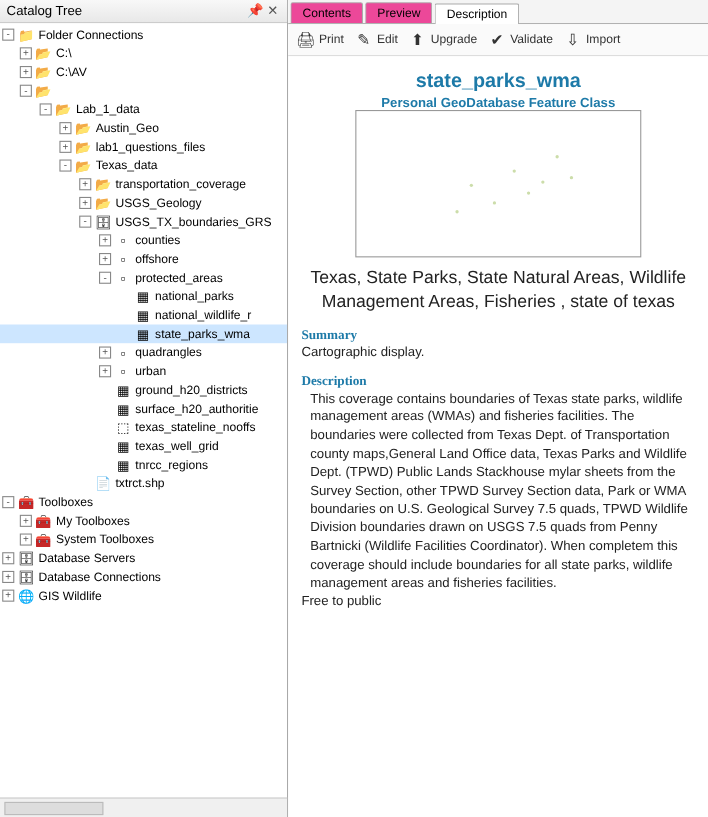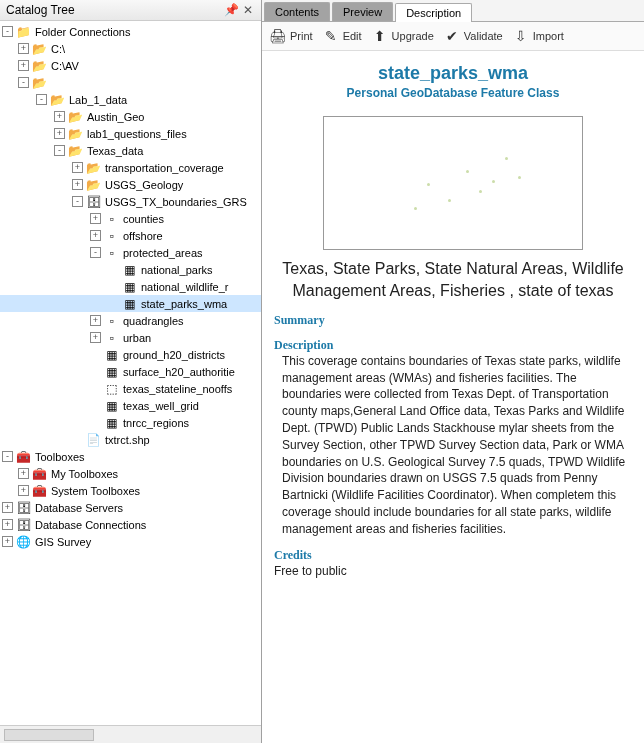--- a/index.html
+++ b/index.html
@@ -14,28 +14,28 @@
 .toggle { width: 11px; height: 11px; border: 1px solid #888; display: inline-flex; align-items: center; justify-content: center; font-size: 9px; line-height: 1; color: #555; margin-right: 3px; flex-shrink: 0; background: #fff; }
 .toggle.none { border: none; background: none; }
 .icon { width: 16px; height: 14px; display: inline-flex; align-items: center; justify-content: center; margin-right: 3px; font-size: 12px; flex-shrink: 0; }
 .label { font-size: 11px; }
 .d0{padding-left:2px}.d1{padding-left:18px}.d2{padding-left:36px}.d3{padding-left:54px}.d4{padding-left:72px}.d5{padding-left:90px}.d6{padding-left:108px}
 .scroll-area { height: 18px; border-top: 1px solid #ccc; background: #f0f0f0; display:flex; align-items:center; }
 .scroll-area .thumb { width:90px; height:12px; background:#ddd; border:1px solid #bbb; margin-left:4px; }
 
 .right-pane { flex:1; display:flex; flex-direction:column; background:#fff; }
 .tabs { display:flex; padding:2px 2px 0 2px; background:#f4f4f4; border-bottom:1px solid #aaa; }
-.tab { padding:3px 10px; border:1px solid #aaa; border-bottom:none; background:#a3a3a3; margin-right:2px; font-size:11px; cursor:pointer; border-radius:2px 2px 0 0; }
+.tab { padding:3px 10px; border:1px solid #aaa; border-bottom:none; background:#ec4899; margin-right:2px; font-size:11px; cursor:pointer; border-radius:2px 2px 0 0; }
 .tab.active { background:#fff; position:relative; top:1px; }
 .toolbar { display:flex; gap:10px; padding:6px 8px; border-bottom:1px solid #ddd; background:#fafafa; }
 .tbtn { display:flex; align-items:center; gap:4px; font-size:11px; cursor:pointer; color:#333; }
 .tbtn .ti { width:16px; height:16px; display:inline-flex; align-items:center; justify-content:center; font-size:14px; }
 .content { flex:1; overflow:auto; padding:8px 12px; font-family: Verdana, Arial, sans-serif; }
 .title-main { color:#1d7aa8; font-weight:bold; font-size:18px; text-align:center; margin:4px 0 2px; }
-.subtitle { color:#1d7aa8; font-weight:bold; font-size:12px; text-align:center; margin-bottom:16px; }
+.subtitle { color:#1d7aa8; font-weight:bold; font-size:12px; text-align:center; margin-bottom:0; }
 .thumb-box { width:260px; height:134px; border:1px solid #999; margin:0 auto 8px; background:#fff; position:relative; }
 .thumb-box .dot { position:absolute; width:3px; height:3px; background:#cda; border-radius:50%; }
 .sec-label { color:#1d7aa8; font-weight:bold; font-size:12px; margin-top:10px; text-align:center; }
 .sec-label.left { text-align:left;font-family:Liberation Serif, serif; }
 .tag-text { text-align:center; font-size:16px; color:#222; line-height:1.4; padding:0 4px; }
 .body-text { font-size:12px; color:#222; line-height:1.4; padding-left:8px; }
 </style>
 </head>
 <body>
 
@@ -193,21 +193,21 @@
         <span class="label">Database Servers</span>
       </div>
       <div class="node d0">
         <span class="toggle">+</span>
         <span class="icon">🗄</span>
         <span class="label">Database Connections</span>
       </div>
       <div class="node d0">
         <span class="toggle">+</span>
         <span class="icon">🌐</span>
-        <span class="label">GIS Survey</span>
+        <span class="label">GIS Wildlife</span>
       </div>
     </div>
   <div class="scroll-area">
       <div class="thumb"></div>
     </div>
 </div>
 
 <div class="right-pane">
   <div class="tabs">
     <div class="tab">Contents</div>
@@ -244,18 +244,18 @@
         <div class="dot" style="left:55%;top:40%"></div>
       <div class="dot" style="left:60%;top:55%"></div>
         <div class="dot" style="left:48%;top:62%"></div>
       <div class="dot" style="left:70%;top:30%"></div>
         <div class="dot" style="left:65%;top:48%"></div>
       <div class="dot" style="left:35%;top:68%"></div>
         <div class="dot" style="left:75%;top:45%"></div>
     </div>
     <div class="tag-text">Texas, State Parks, State Natural Areas, Wildlife Management Areas, Fisheries , state of texas</div>
     <div class="sec-label left">Summary</div>
+    <div class="body-text" style="padding-left:0">Cartographic display.</div>
     <div class="sec-label left">Description</div>
     <div class="body-text">This coverage contains boundaries of Texas state parks, wildlife management areas (WMAs) and fisheries facilities. The boundaries were collected from Texas Dept. of Transportation county maps,General Land Office data, Texas Parks and Wildlife Dept. (TPWD) Public Lands Stackhouse mylar sheets from the Survey Section, other TPWD Survey Section data, Park or WMA boundaries on U.S. Geological Survey 7.5 quads, TPWD Wildlife Division boundaries drawn on USGS 7.5 quads from Penny Bartnicki (Wildlife Facilities Coordinator). When completem this coverage should include boundaries for all state parks, wildlife management areas and fisheries facilities.</div>
-    <div class="sec-label left">Credits</div>
     <div class="body-text" style="padding-left:0">Free to public</div>
   </div>
 </div>
 
 </body></html>

